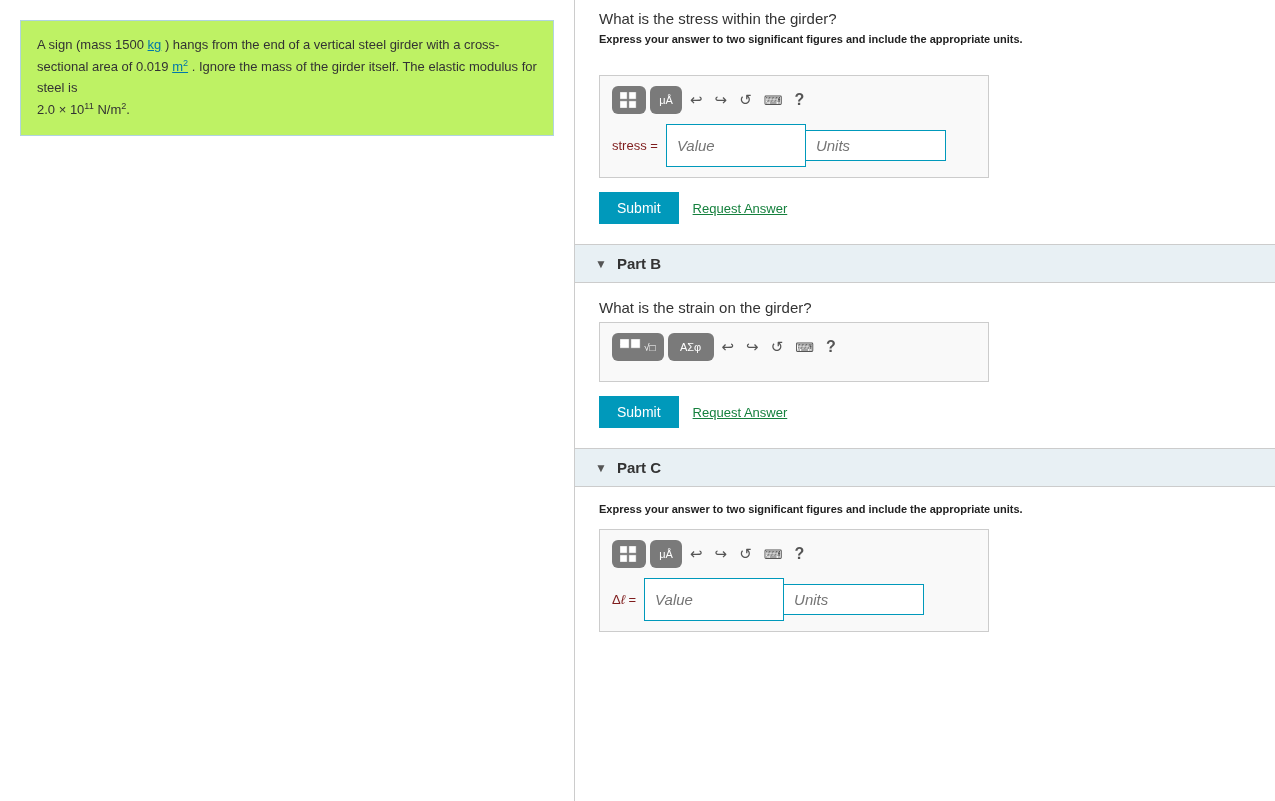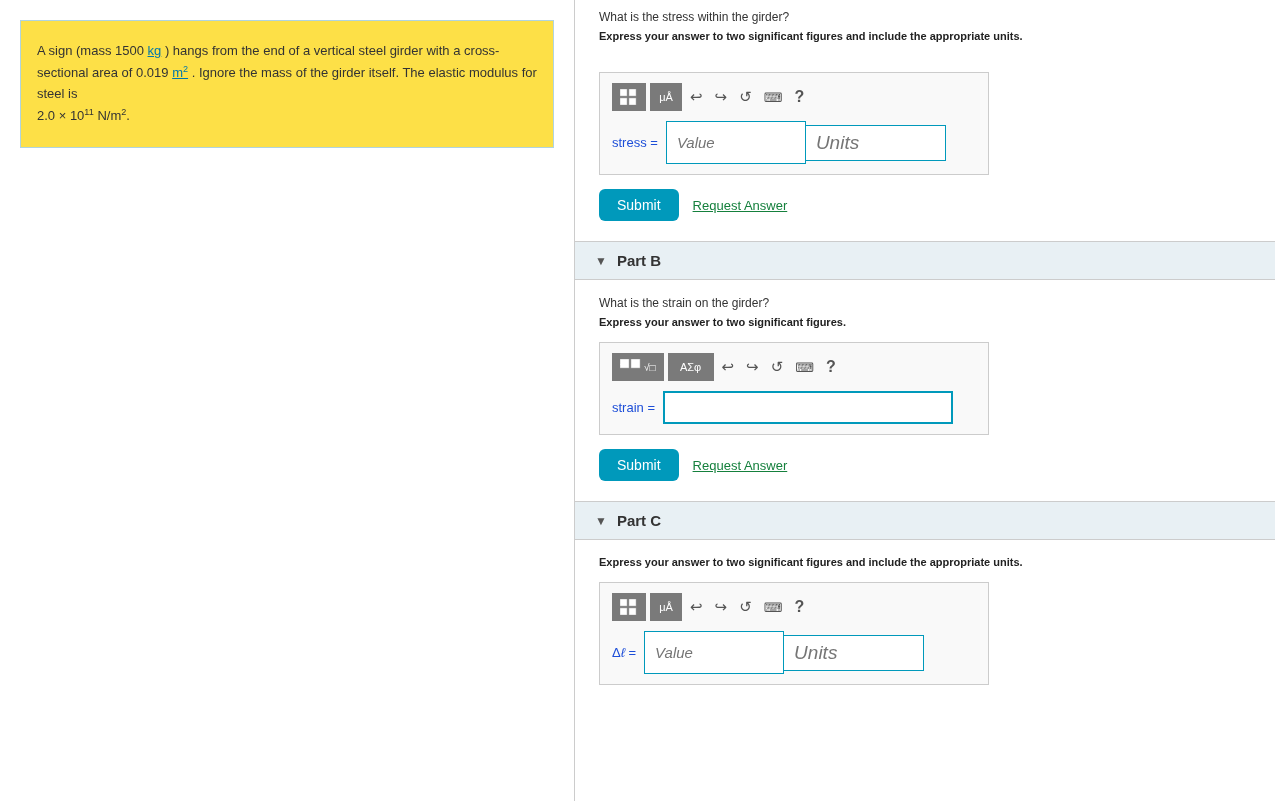--- a/index.html
+++ b/index.html
@@ -15,23 +15,23 @@
     
     .left-panel {
       width: 575px;
       min-height: 801px;
       padding: 20px;
       border-right: 1px solid #ccc;
       background: #fff;
     }
 
     .problem-box {
-      background: #fde047;
+      background: #bef264;
       border: 1px solid #b0d4e0;
-      padding: 20px 16px;
+      padding: 14px 16px;
       font-size: 13px;
       color: #333;
       line-height: 1.6;
     }
 
     .problem-box .highlight {
       color: #0077aa;
       text-decoration: underline;
     }
 
@@ -63,21 +63,21 @@
       font-size: 15px;
       color: #333;
       text-align: right;
     }
 
     .part-content {
       padding: 16px 24px 20px 24px;
     }
 
     .question-text {
-      font-size: 12px;
+      font-size: 15px;
       color: #333;
       margin-bottom: 6px;
     }
 
     .instruction-text {
       font-size: 11px;
       color: #222;
       font-weight: bold;
       margin-bottom: 14px;
     }
@@ -99,21 +99,21 @@
       margin-bottom: 10px;
     }
 
     .toolbar-btn {
       background: #7a7a7a;
       color: #fff;
       border: none;
       padding: 4px 8px;
       font-size: 12px;
       cursor: pointer;
-      border-radius: 0;
+      border-radius: 6px;
       min-width: 32px;
       height: 28px;
       display: flex;
       align-items: center;
       justify-content: center;
     }
 
     .toolbar-btn.wide {
       min-width: 46px;
     }
@@ -139,41 +139,41 @@
 
     
     .input-row {
       display: flex;
       align-items: center;
       gap: 0;
     }
 
     .input-label {
       font-size: 13px;
-      color: #1d4ed8;
+      color: #7f1d1d;
       margin-right: 8px;
       white-space: nowrap;
     }
 
     .value-input {
       border: 1px solid #0099bb;
       padding: 12px 10px;
       font-size: 15px;
       color: #a16207;
       font-style: italic;
       width: 140px;
       outline: none;
       background: #fff;
     }
 
     .units-input {
       border: 1px solid #0099bb;
       border-left: none;
       padding: 6px 10px;
-      font-size: 19px;
+      font-size: 15px;
       color: #aaa;
       font-style: italic;
       width: 140px;
       outline: none;
       background: #fff;
     }
 
     .single-input {
       border: 2px solid #0099bb;
       padding: 6px 10px;
@@ -192,21 +192,21 @@
       margin-top: 4px;
     }
 
     .submit-btn {
       background: #0099bb;
       color: #fff;
       border: none;
       padding: 8px 18px;
       font-size: 14px;
       cursor: pointer;
-      border-radius: 6px;
+      border-radius: 0;
     }
 
     .request-answer-link {
       color: #15803d;
       text-decoration: underline;
       font-size: 13px;
       cursor: pointer;
       background: none;
       border: none;
     }
@@ -270,45 +270,40 @@
     </div>
   </div>
 
   <div class="part-header">
     <span class="arrow">▼</span>
     <span class="part-label">Part B</span>
   </div>
 
   <div class="part-content">
     <p class="question-text">What is the strain on the girder?</p>
-    <p class="instruction-text">Express your answer to two significant figures.</p>
 
     <div class="answer-box">
 
       <div class="toolbar">
         <button class="toolbar-btn wide" style="font-size:11px;">
           <svg width="22" height="16" viewBox="0 0 22 16">
             <rect x="0" y="0" width="9" height="9" fill="#fff" stroke="#aaa" stroke-width="0.5"></rect>
             <rect x="11" y="0" width="9" height="9" fill="#fff" stroke="#aaa" stroke-width="0.5"></rect>
             <text x="0" y="8" font-size="7" fill="#fff">√</text>
           </svg>
           <span style="font-size:10px; margin-left:2px;">√□</span>
         </button>
         <button class="toolbar-btn wide" style="font-size:11px;">ΑΣφ</button>
         <button class="toolbar-icon-btn">↩</button>
         <button class="toolbar-icon-btn">↪</button>
         <button class="toolbar-icon-btn">↺</button>
         <button class="toolbar-icon-btn" style="font-size:13px;">⌨</button>
         <button class="toolbar-icon-btn question">?</button>
       </div>
 
-      <div class="input-row">
-        <span class="input-label">strain =</span>
-        <input type="text" class="single-input" style="">
-      </div>
     </div>
 
     <div class="submit-row">
       <button class="submit-btn">Submit</button>
       <button class="request-answer-link">Request Answer</button>
     </div>
   </div>
 
   <div class="part-header">
     <span class="arrow">▼</span>

